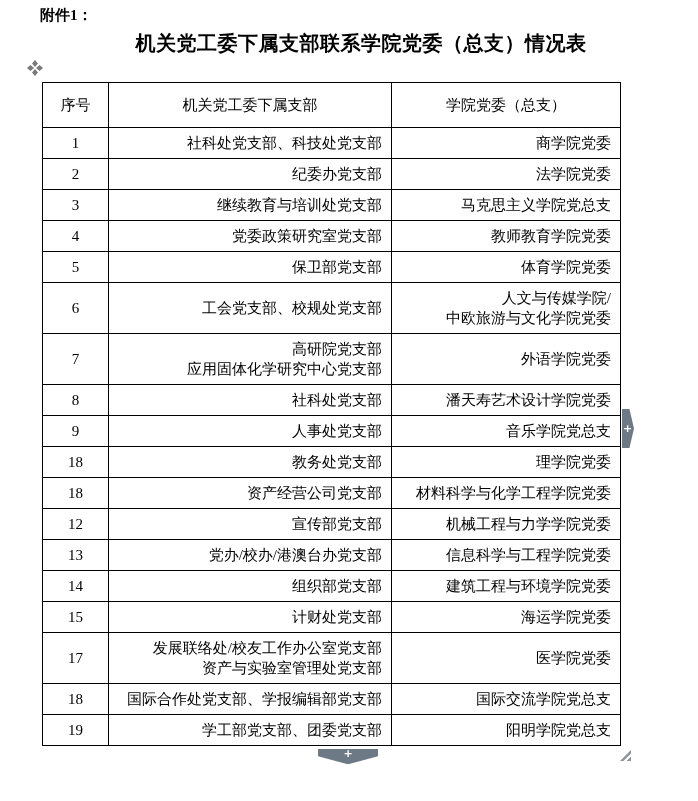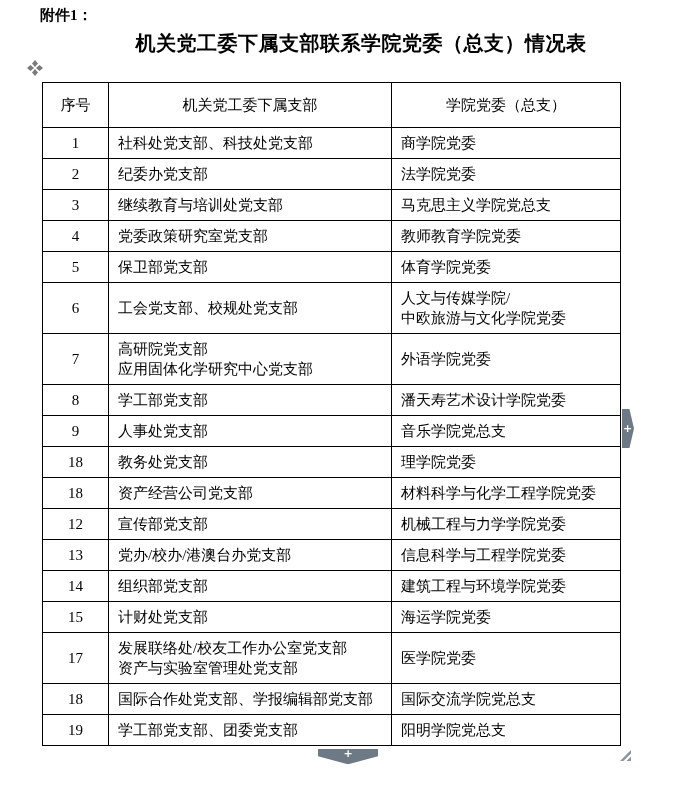--- a/index.html
+++ b/index.html
@@ -39,20 +39,21 @@
   }
   table.doc-table col.c-no  { width: 66px; }
   table.doc-table col.c-br  { width: 283px; }
   table.doc-table col.c-cm  { width: 229px; }
   table.doc-table th, table.doc-table td {
     border: 1.5px solid #000000;
     font-size: 15px;
     line-height: 20px;
     vertical-align: middle;
     white-space: pre-line;
+    text-align: right;
   }
   table.doc-table th {
     height: 31px;
     font-weight: normal;
     text-align: center;
     padding: 12px 4px;
   }
   table.doc-table td { padding: 5px 9px; }
   table.doc-table td:first-child { text-align: center; padding: 5px 2px; }
 
@@ -156,21 +157,21 @@
 中欧旅游与文化学院党委</td>
           </tr>
           <tr>
             <td>7</td>
             <td>高研院党支部
 应用固体化学研究中心党支部</td>
             <td>外语学院党委</td>
           </tr>
           <tr>
             <td>8</td>
-            <td>学工部党支部</td>
+            <td>社科处党支部</td>
             <td>潘天寿艺术设计学院党委</td>
           </tr>
           <tr>
             <td>9</td>
             <td>人事处党支部</td>
             <td>音乐学院党总支</td>
           </tr>
           <tr>
             <td>18</td>
             <td>教务处党支部</td>

